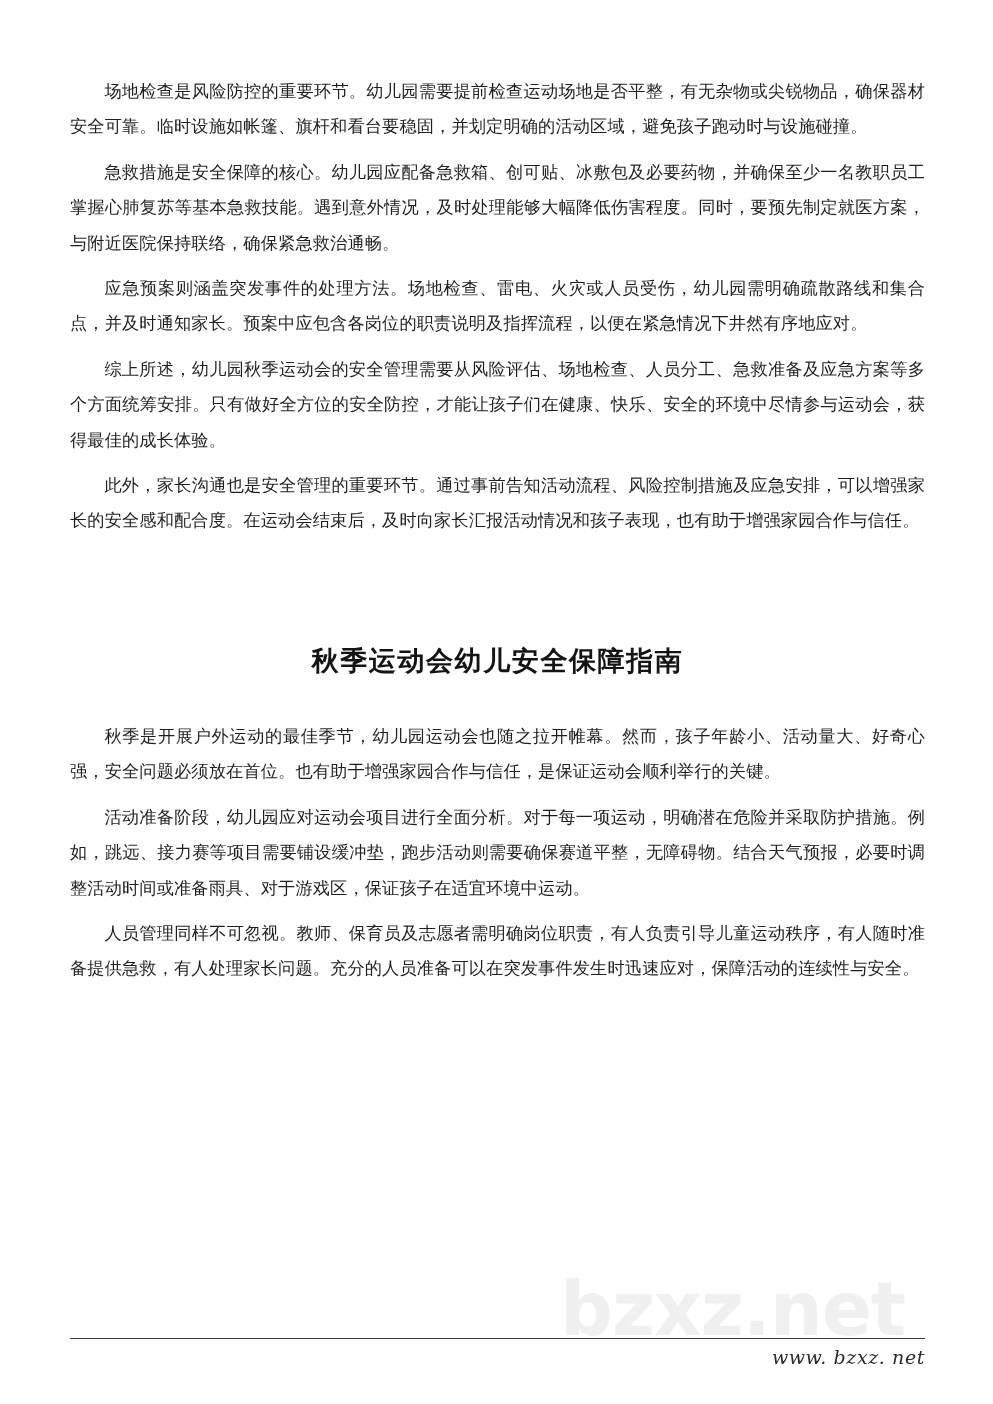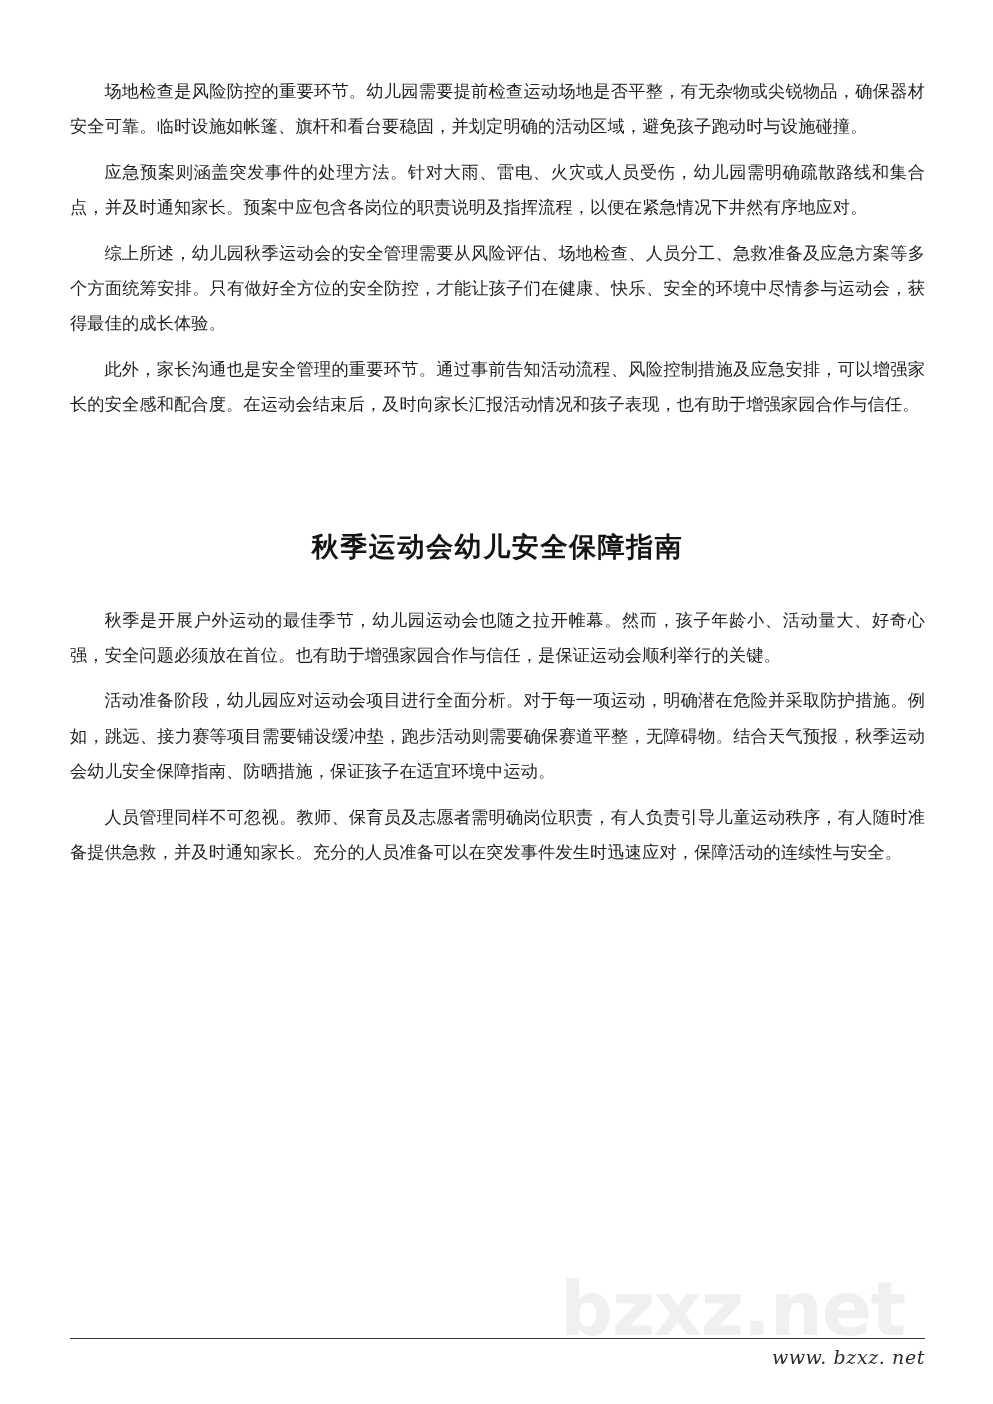--- a/index.html
+++ b/index.html
@@ -48,21 +48,21 @@
     letter-spacing: 0.15px;
     word-break: break-all;
   }
 
   .para:last-child {
     margin-bottom: 0;
   }
 
   
   .doc-heading {
-    font-family: Liberation Serif, serif;
+    font-family: Liberation Mono, monospace;
     font-size: 27px;
     font-weight: bold;
     text-align: center;
     letter-spacing: 1.6px;
     color: #141414;
     margin: 0;
     line-height: 40px;
   }
 
   
@@ -117,35 +117,36 @@
 <body>
 
 <div class="page">
 
   <div class="content">
 
     <div class="top-pad"></div>
 
     <div class="doc-section">
       <p class="para">场地检查是风险防控的重要环节。幼儿园需要提前检查运动场地是否平整，有无杂物或尖锐物品，确保器材安全可靠。临时设施如帐篷、旗杆和看台要稳固，并划定明确的活动区域，避免孩子跑动时与设施碰撞。</p>
-      <p class="para">应急预案则涵盖突发事件的处理方法。针对大雨、雷电、火灾或人员受伤，幼儿园需明确疏散路线和集合点，并及时通知家长。预案中应包含各岗位的职责说明及指挥流程，以便在紧急情况下井然有序地应对。</p>
+      <p class="para">急救措施是安全保障的核心。幼儿园应配备急救箱、创可贴、冰敷包及必要药物，并确保至少一名教职员工掌握心肺复苏等基本急救技能。遇到意外情况，及时处理能够大幅降低伤害程度。同时，要预先制定就医方案，与附近医院保持联络，确保紧急救治通畅。</p>
+      <p class="para">应急预案则涵盖突发事件的处理方法。场地检查、雷电、火灾或人员受伤，幼儿园需明确疏散路线和集合点，并及时通知家长。预案中应包含各岗位的职责说明及指挥流程，以便在紧急情况下井然有序地应对。</p>
       <p class="para">综上所述，幼儿园秋季运动会的安全管理需要从风险评估、场地检查、人员分工、急救准备及应急方案等多个方面统筹安排。只有做好全方位的安全防控，才能让孩子们在健康、快乐、安全的环境中尽情参与运动会，获得最佳的成长体验。</p>
       <p class="para">此外，家长沟通也是安全管理的重要环节。通过事前告知活动流程、风险控制措施及应急安排，可以增强家长的安全感和配合度。在运动会结束后，及时向家长汇报活动情况和孩子表现，也有助于增强家园合作与信任。</p>
     </div>
 
     <div class="gap-between-sections"></div>
 
     <div class="doc-section">
       <h1 class="doc-heading">秋季运动会幼儿安全保障指南</h1>
 
       <div class="gap-after-heading"></div>
 
       <p class="para">秋季是开展户外运动的最佳季节，幼儿园运动会也随之拉开帷幕。然而，孩子年龄小、活动量大、好奇心强，安全问题必须放在首位。也有助于增强家园合作与信任，是保证运动会顺利举行的关键。</p>
-      <p class="para">活动准备阶段，幼儿园应对运动会项目进行全面分析。对于每一项运动，明确潜在危险并采取防护措施。例如，跳远、接力赛等项目需要铺设缓冲垫，跑步活动则需要确保赛道平整，无障碍物。结合天气预报，秋季运动会幼儿安全保障指南、防晒措施，保证孩子在适宜环境中运动。</p>
-      <p class="para">人员管理同样不可忽视。教师、保育员及志愿者需明确岗位职责，有人负责引导儿童运动秩序，有人随时准备提供急救，并及时通知家长。充分的人员准备可以在突发事件发生时迅速应对，保障活动的连续性与安全。</p>
+      <p class="para">活动准备阶段，幼儿园应对运动会项目进行全面分析。对于每一项运动，明确潜在危险并采取防护措施。例如，跳远、接力赛等项目需要铺设缓冲垫，跑步活动则需要确保赛道平整，无障碍物。结合天气预报，必要时调整活动时间或准备雨具、对于游戏区，保证孩子在适宜环境中运动。</p>
+      <p class="para">人员管理同样不可忽视。教师、保育员及志愿者需明确岗位职责，有人负责引导儿童运动秩序，有人随时准备提供急救，有人处理家长问题。充分的人员准备可以在突发事件发生时迅速应对，保障活动的连续性与安全。</p>
     </div>
 
   </div>
 
   <div class="watermark">bzxz.net</div>
 
   <div class="footer-rule"></div>
   <div class="footer-url">www. bzxz. net</div>
 
 </div>

